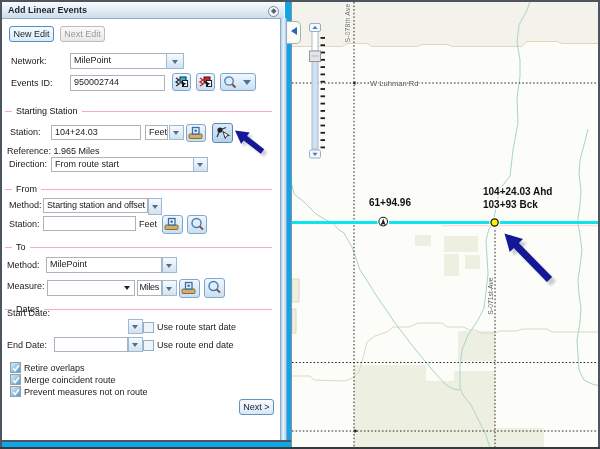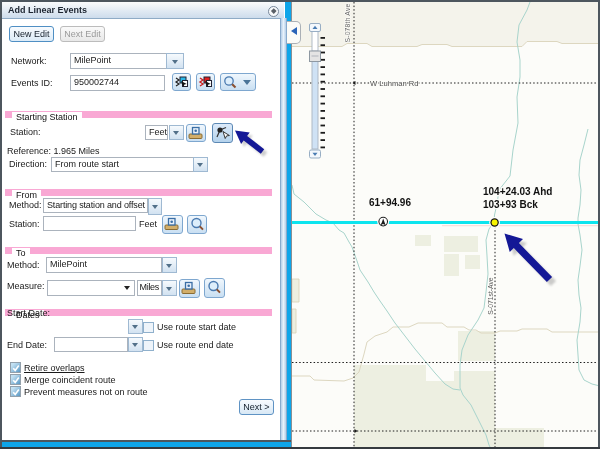--- a/index.html
+++ b/index.html
@@ -8,21 +8,21 @@
 .abs{position:absolute;}
 .lbl{position:absolute;white-space:nowrap;font-size:9px;color:#1a1a1a;}
 .fld{position:absolute;box-sizing:border-box;background:#fff;border:1px solid #abb3bd;font-size:9px;
   color:#1a1a1a;white-space:nowrap;overflow:hidden;}
 .fld span{position:relative;left:3px;top:1px;}
 .dd{position:absolute;background:linear-gradient(#f6fafd,#d2e2f1);border:1px solid #9fb9d2;}
 .dd i{position:absolute;left:50%;top:50%;margin:-1.5px 0 0 -3.5px;border:3.5px solid transparent;
   border-top:4px solid #527089;border-bottom:none;width:0;height:0;}
 .ib{position:absolute;border:1px solid #7ea7cf;border-radius:3px;
   background:linear-gradient(#f0f7fd,#c9dff2);}
-.sect{position:absolute;left:5px;width:267px;border-top:7px solid #f9a8d4;}
+.sect{position:absolute;left:5px;width:267px;border-top:1px solid #f9a8d4;}
 .sect b{position:absolute;top:-6px;left:7px;background:#fff;padding:0 4px;
   font-weight:normal;font-size:9px;color:#111;}
 .cb{position:absolute;width:9px;height:9px;border:1px solid #8fb0cc;background:#eef4fa;}
 .ckd{position:absolute;width:9px;height:9px;border:1px solid #93a0ab;
   background:linear-gradient(135deg,#c2e0f2 20%,#5a98c4);}
 .ckd svg{position:absolute;left:0.5px;top:0.5px;}
 </style>
 </head>
 <body>
 <div id="app">
@@ -73,20 +73,21 @@
   <div class="ib" style="left:220px;top:73px;width:34px;height:16px;"><svg width="34" height="16">
     <circle cx="8" cy="7" r="4.2" fill="#ddeefb" stroke="#4a7ab0" stroke-width="1.3"></circle>
     <line x1="11.2" y1="10.2" x2="14.5" y2="13.5" stroke="#8a4f2f" stroke-width="2"></line>
     <path d="M22,6 h8 l-4,5 Z" fill="#4a7498"></path>
       </svg></div>
 
   <div class="sect" style="top:111px;">
       <b>Starting Station</b>
     </div>
   <div class="lbl" style="left:10px;top:127px;">Station:</div>
+  <div class="fld" style="left:51px;top:125px;width:90px;height:15px;"><span>104+24.03</span></div>
 
   <div class="fld" style="left:145px;top:125px;width:23px;height:15px;"><span>Feet</span></div>
   <div class="dd" style="left:169px;top:125px;width:13px;height:13px;">
       <i></i>
     </div>
 
   <div class="ib" style="left:186px;top:124px;width:18px;height:16px;"><svg width="18" height="16">
     <rect x="2" y="9" width="13" height="4.5" rx="1" fill="#d2ae6a" stroke="#8a6c34" stroke-width="1"></rect>
     <rect x="5.5" y="2.5" width="6.5" height="6.5" fill="#e8f0fa" stroke="#3a6ea5" stroke-width="1.3"></rect>
     <circle cx="8.7" cy="5.7" r="1.3" fill="#3a6ea5"></circle>
@@ -181,21 +182,21 @@
     </div>
 
   <div class="cb" style="left:143px;top:340px;"></div>
   <div class="lbl" style="left:157px;top:340px;">Use route end date</div>
 
   <div class="ckd" style="left:10px;top:362px;">
       <svg width="8" height="8">
         <polyline points="1.2,4.2 3.2,6.4 6.8,1.6" fill="none" stroke="#fff" stroke-width="1.6"></polyline>
       </svg>
     </div>
-  <div class="lbl" style="left:24px;top:363px;text-decoration:underline;">Retire overlaps</div>
+  <div class="lbl" style="left:24px;top:363px;">Retire overlaps</div>
 
   <div class="ckd" style="left:10px;top:374px;">
       <svg width="8" height="8">
         <polyline points="1.2,4.2 3.2,6.4 6.8,1.6" fill="none" stroke="#fff" stroke-width="1.6"></polyline>
       </svg>
     </div>
   <div class="lbl" style="left:24px;top:375px;">Merge coincident route</div>
 
   <div class="ckd" style="left:10px;top:386px;">
       <svg width="8" height="8">

